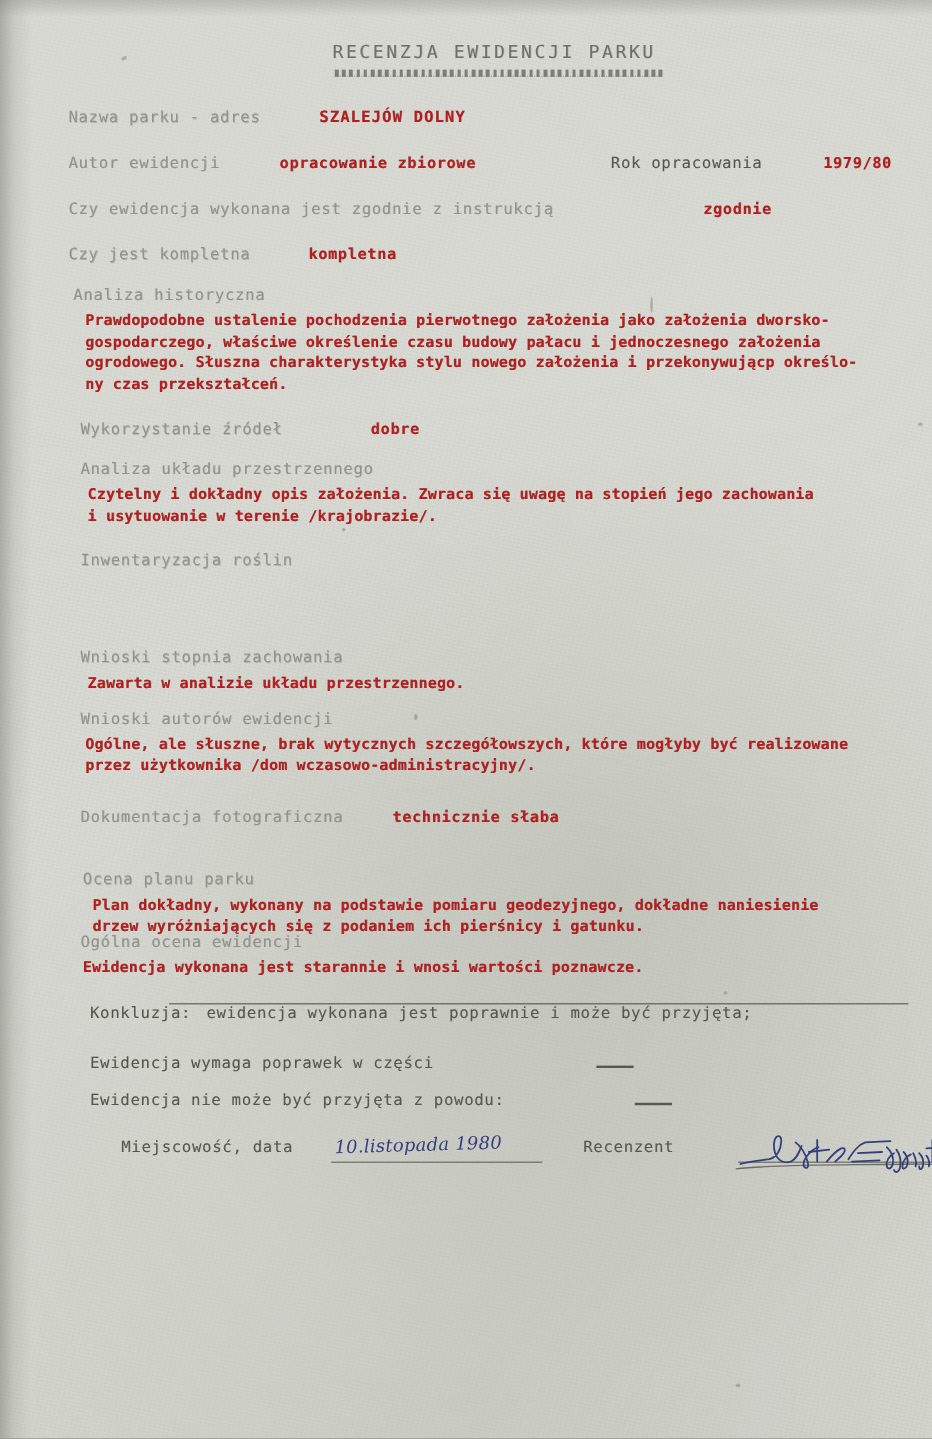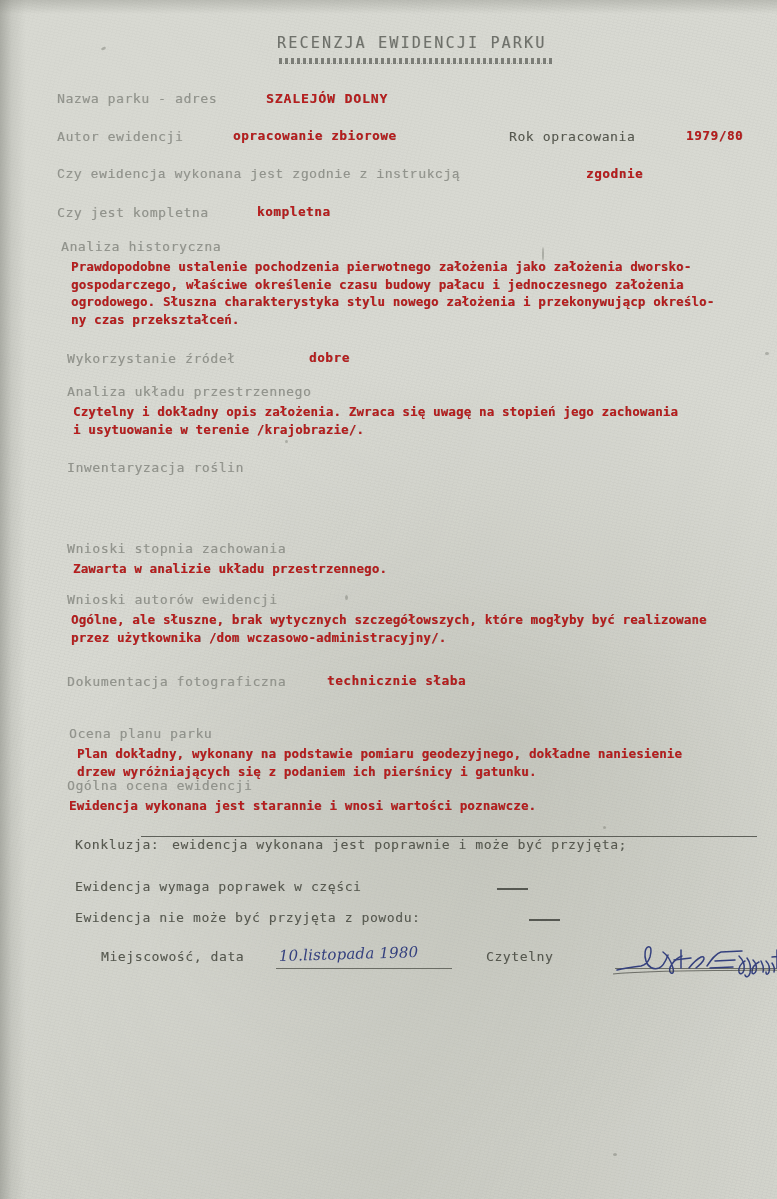--- a/index.html
+++ b/index.html
@@ -185,21 +185,21 @@
     <div id="title-rule"></div>
 
     <div class="tw faint" style="left:12px; top:92px; font-size:13px;">Nazwa parku - adres</div>
     <div class="tw strong" style="left:221px; top:92px; font-size:13px; letter-spacing:0.9px;">SZALEJÓW DOLNY</div>
 
     <div class="tw faint" style="left:12px; top:130px; font-size:13px;">Autor ewidencji</div>
     <div class="tw strong" style="left:188px; top:130px; font-size:12.6px;">opracowanie zbiorowe</div>
     <div class="tw med" style="left:464px; top:130px; font-size:13px;">Rok opracowania</div>
     <div class="tw strong" style="left:641px; top:130px; font-size:12.6px;">1979/80</div>
 
-    <div class="tw faint" style="left:12px; top:168px; font-size:13px;font-family:Liberation Mono, monospace;">Czy ewidencja wykonana jest zgodnie z instrukcją</div>
+    <div class="tw faint" style="left:12px; top:168px; font-size:13px;">Czy ewidencja wykonana jest zgodnie z instrukcją</div>
     <div class="tw strong" style="left:541px; top:168px; font-size:12.6px;">zgodnie</div>
 
     <div class="tw faint" style="left:12px; top:206px; font-size:13px;">Czy jest kompletna</div>
     <div class="tw strong" style="left:212px; top:206px; font-size:12.6px;">kompletna</div>
 
     <div class="tw faint" style="left:16px; top:240px; font-size:13px;">Analiza historyczna</div>
     <div class="para strong" style="left:26px; top:258px; width:740px;">Prawdopodobne ustalenie pochodzenia pierwotnego założenia jako założenia dworsko-
 gospodarczego, właściwe określenie czasu budowy pałacu i jednoczesnego założenia
 ogrodowego. Słuszna charakterystyka stylu nowego założenia i przekonywującp określo-
 ny czas przekształceń.</div>
@@ -237,21 +237,21 @@
     <div class="tw med" style="left:30px; top:880px; font-size:13px;">Ewidencja wymaga poprawek w części</div>
     <div class="dash-rule" style="left:452px; top:888px; width:31px;"></div>
 
     <div class="tw med" style="left:30px; top:911px; font-size:13px;">Ewidencja nie może być przyjęta z powodu:</div>
     <div class="dash-rule" style="left:484px; top:919px; width:31px;"></div>
 
     <div class="tw med" style="left:56px; top:950px; font-size:13px;">Miejscowość, data</div>
     <div id="date-rule"></div>
     <div class="hand" id="hand-date">10.listopada 1980</div>
 
-    <div class="tw med" style="left:441px; top:950px; font-size:13px;">Czytelny</div>
+    <div class="tw med" style="left:441px; top:950px; font-size:13px;">Recenzent</div>
     <div id="sign-rule"></div>
 
     <svg id="signature-svg" viewBox="0 0 200 56">
       <g fill="none" stroke="#34407e" stroke-width="1.5" stroke-linecap="round" stroke-linejoin="round">
         <path d="M6 40 C 14 38, 22 37, 30 36 C 34 35, 37 33, 39 27 C 41 20, 40 16, 37 17 C 34 18, 33 25, 35 31 C 37 37, 42 40, 48 38 C 53 36, 55 30, 57 25"></path>
         <path d="M52 22 C 56 25, 60 31, 62 38 C 63 42, 62 44, 60 43 C 58 42, 58 38, 61 34 C 64 30, 68 27, 71 26"></path>
         <path d="M70 20 L 70 38"></path>
         <path d="M63 30 L 80 28"></path>
         <path d="M78 38 C 82 33, 86 29, 90 27 C 93 26, 94 28, 92 31 C 90 34, 87 36, 85 38"></path>
         <path d="M96 36 C 100 30, 104 24, 110 22 L 131 21 M 104 31 L 124 30 M 99 38 L 122 37"></path>

